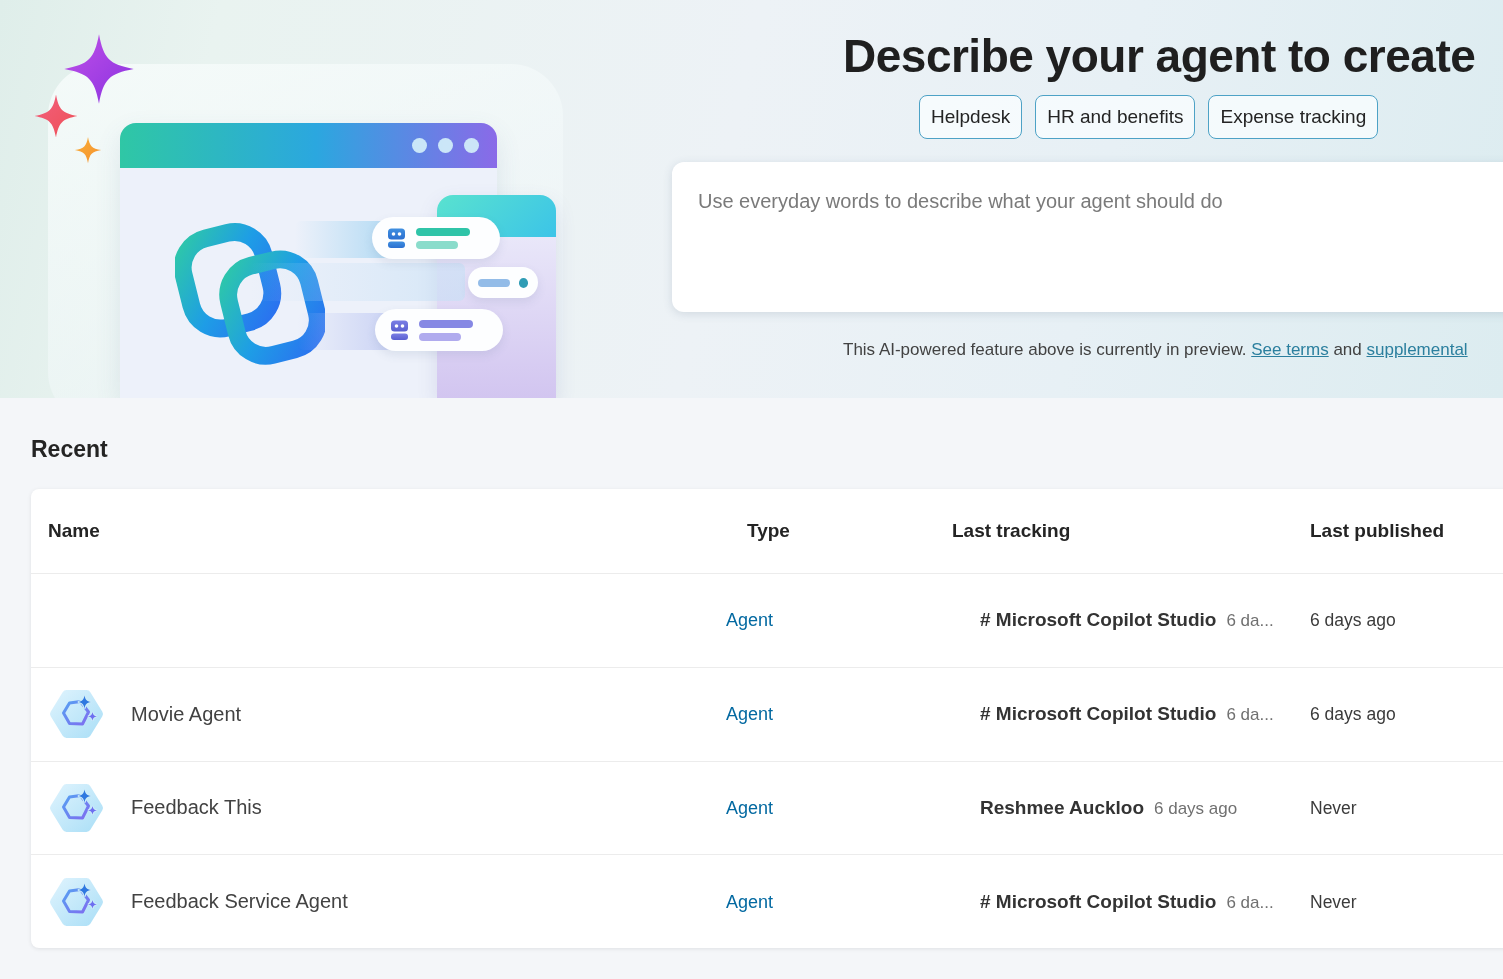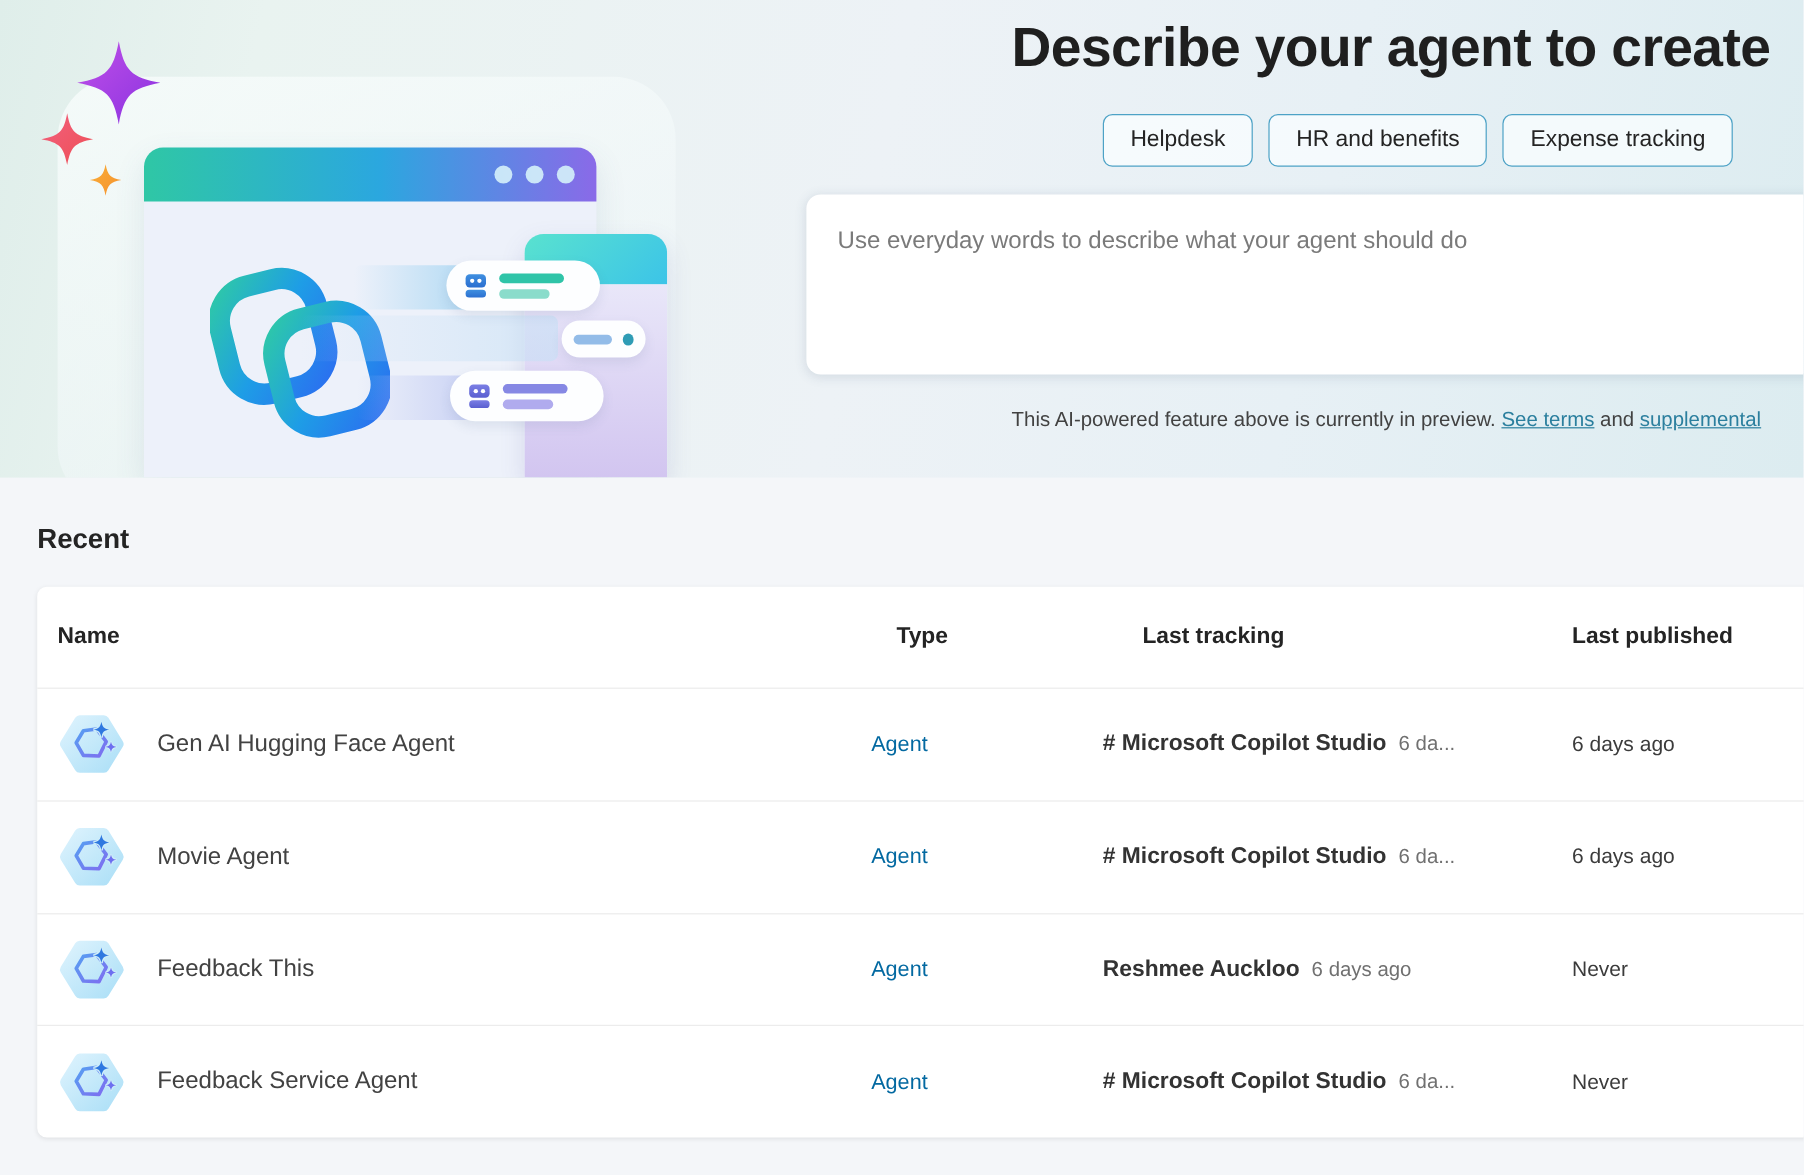--- a/index.html
+++ b/index.html
@@ -52,43 +52,43 @@
   .bar { height:8px; border-radius:4px; }
   .pill1 .bar1 { width:54px; background:#2fc4a8; }
   .pill1 .bar2 { width:42px; background:#8adccb; }
   .pill2 .bar1 { width:34px; background:#93bce8; }
   .pill2 .dot  { width:10px; height:10px; border-radius:50%; background:#2f9cb5; }
   .pill3 .bar1 { width:54px; background:#8688e4; }
   .pill3 .bar2 { width:42px; background:#b0abee; }
   .robot { width:21px; height:22px; }
 
   
-  .hero-title { position:absolute; left:843px; top:12px; font-size:46px; font-weight:700; color:#1f1f1f;
+  .hero-title { position:absolute; left:843px; top:29px; font-size:46px; font-weight:700; color:#1f1f1f;
           letter-spacing:-0.5px; white-space:nowrap; }
   .chips { position:absolute; left:919px; top:95px; display:flex; gap:13px; }
-  .chip { height:44px; padding:0 22px; display:flex; align-items:center; font-size:19px; font-weight:500;
+  .chip { height:44px; padding:0 11px; display:flex; align-items:center; font-size:19px; font-weight:500;
           color:#242424; background:rgba(250,253,255,0.75); border:1.4px solid #4da2c6; border-radius:8px; cursor:pointer; white-space:nowrap; }
   .desc-input { position:absolute; left:672px; top:162px; width:880px; height:150px; border:none; border-radius:12px;
           background:#ffffff; box-shadow:0 2px 10px rgba(60,90,120,0.16); padding:28px 26px; font-size:20px;
           color:#424242; resize:none; font-family:"Liberation Sans", sans-serif; outline:none; }
   .desc-input::placeholder { color:#7a7a7a; }
   .disclaimer { position:absolute; left:843px; top:340px; font-size:17px; color:#424242; white-space:nowrap; }
   .disclaimer a { color:#2b7f9e; text-decoration:underline; cursor:pointer; }
 
   
   .recent-title { position:absolute; left:31px; top:436px; font-size:23px; font-weight:700; color:#242424; }
   .card { position:absolute; left:31px; top:489px; width:1500px; height:459px; background:#ffffff;
           border-radius:8px 0 0 8px; box-shadow:0 1px 4px rgba(0,0,0,0.09); }
   .thead { position:relative; height:84px; }
   .trow  { position:relative; height:93.75px; border-top:1px solid #ececec; cursor:pointer; }
   .cell  { position:absolute; top:50%; transform:translateY(-50%); }
   .c-name { left:17px; display:flex; align-items:center; }
   .c-name .agent-name-text { margin-left:26px; font-size:20px; color:#424242; }
   .c-type { left:695px; font-size:18px; color:#0369a1; }
-  .c-mod  { left:888px; display:flex; align-items:baseline; gap:10px; white-space:nowrap; }
+  .c-mod  { left:949px; display:flex; align-items:baseline; gap:10px; white-space:nowrap; }
   .c-mod .mod-by { font-size:19px; font-weight:700; color:#333333; }
   .c-mod .mod-time { font-size:17px; color:#707070; }
   .c-pub  { left:1279px; font-size:17.5px; color:#3b3b3b; }
   .h-cell { font-size:19px; font-weight:700; color:#242424; }
   .h-name { left:17px; } .h-type { left:716px; } .h-mod { left:921px; } .h-pub { left:1279px; }
   .agent-badge { width:57px; height:52px; flex:0 0 auto; }
 </style>
 </head>
 <body>
 
@@ -216,29 +216,20 @@
 
 <div class="card">
   <div class="thead">
     <div class="cell h-cell h-name">Name</div>
     <div class="cell h-cell h-type">Type</div>
     <div class="cell h-cell h-mod">Last tracking</div>
     <div class="cell h-cell h-pub">Last published</div>
   </div>
 
   <div class="trow">
-    <div class="cell c-name">
-      <svg class="agent-badge" viewBox="0 0 56 52">
-        <polygon points="6,26 18,6.5 38,6.5 50,26 38,45.5 18,45.5" fill="url(#gradHexFill)" stroke="url(#gradHexFill)" stroke-width="9" stroke-linejoin="round"></polygon>
-        <path d="M21 15 L32 13.5 L40 24 L34 36 L21 35.5 L15 25 Z" fill="none" stroke="url(#gradHexStroke)" stroke-width="3" stroke-linejoin="round"></path>
-        <path d="M36,7.5 C36.9,12 38,13.1 42.5,14 C38,14.9 36.9,16 36,20.5 C35.1,16 34,14.9 29.5,14 C34,13.1 35.1,12 36,7.5 Z" fill="#2f78e0" stroke="#cdecf9" stroke-width="2.2" paint-order="stroke"></path>
-        <path d="M44,24 C44.6,27 45.4,27.8 48.5,28.4 C45.4,29 44.6,29.8 44,32.8 C43.4,29.8 42.6,29 39.5,28.4 C42.6,27.8 43.4,27 44,24 Z" fill="#6d6ff0" stroke="#cdecf9" stroke-width="1.8" paint-order="stroke"></path>
-      </svg>
-      <span class="agent-name-text">Gen AI Hugging Face Agent</span>
-    </div>
     <div class="cell c-type">Agent</div>
     <div class="cell c-mod">
       <span class="mod-by"># Microsoft Copilot Studio</span>
       <span class="mod-time">6 da...</span>
     </div>
     <div class="cell c-pub">6 days ago</div>
   </div>
 
   <div class="trow">
     <div class="cell c-name">

